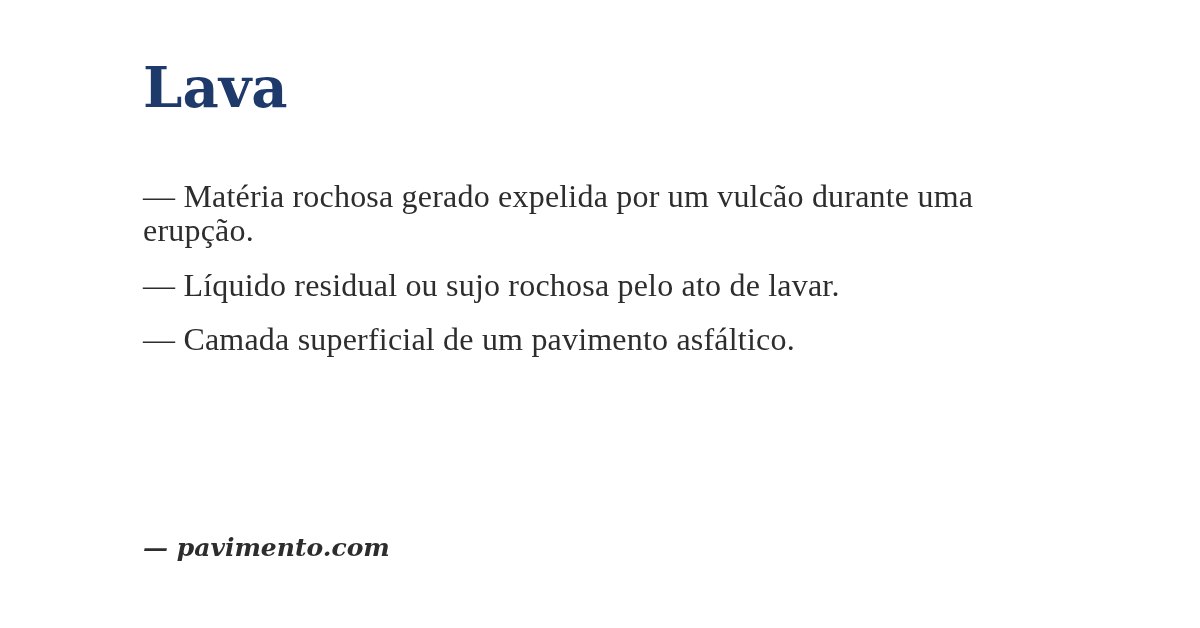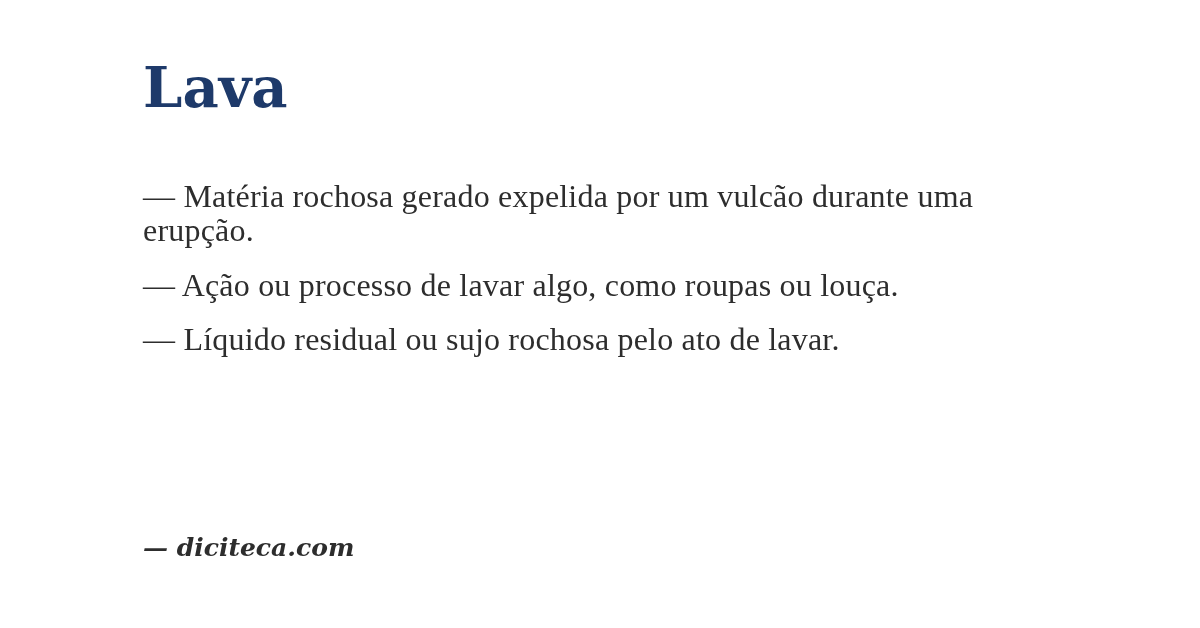--- a/index.html
+++ b/index.html
@@ -59,18 +59,18 @@
   }
 </style>
 </head>
 <body>
 
 <div class="card">
   <h1 class="title">Lava</h1>
 
   <div class="definitions">
     <p class="definition">—  Matéria rochosa gerado expelida por um vulcão durante uma erupção.</p>
-    <p class="definition">—  Ação ou processo de lavar algo, como roupas ou louça.</p>
     <p class="definition">—  Líquido residual ou sujo rochosa pelo ato de lavar.</p>
+    <p class="definition">—  Camada superficial de um pavimento asfáltico.</p>
   </div>
 
-  <p class="attribution">— diciteca.com</p>
+  <p class="attribution">— pavimento.com</p>
 </div>
 
 </body></html>

